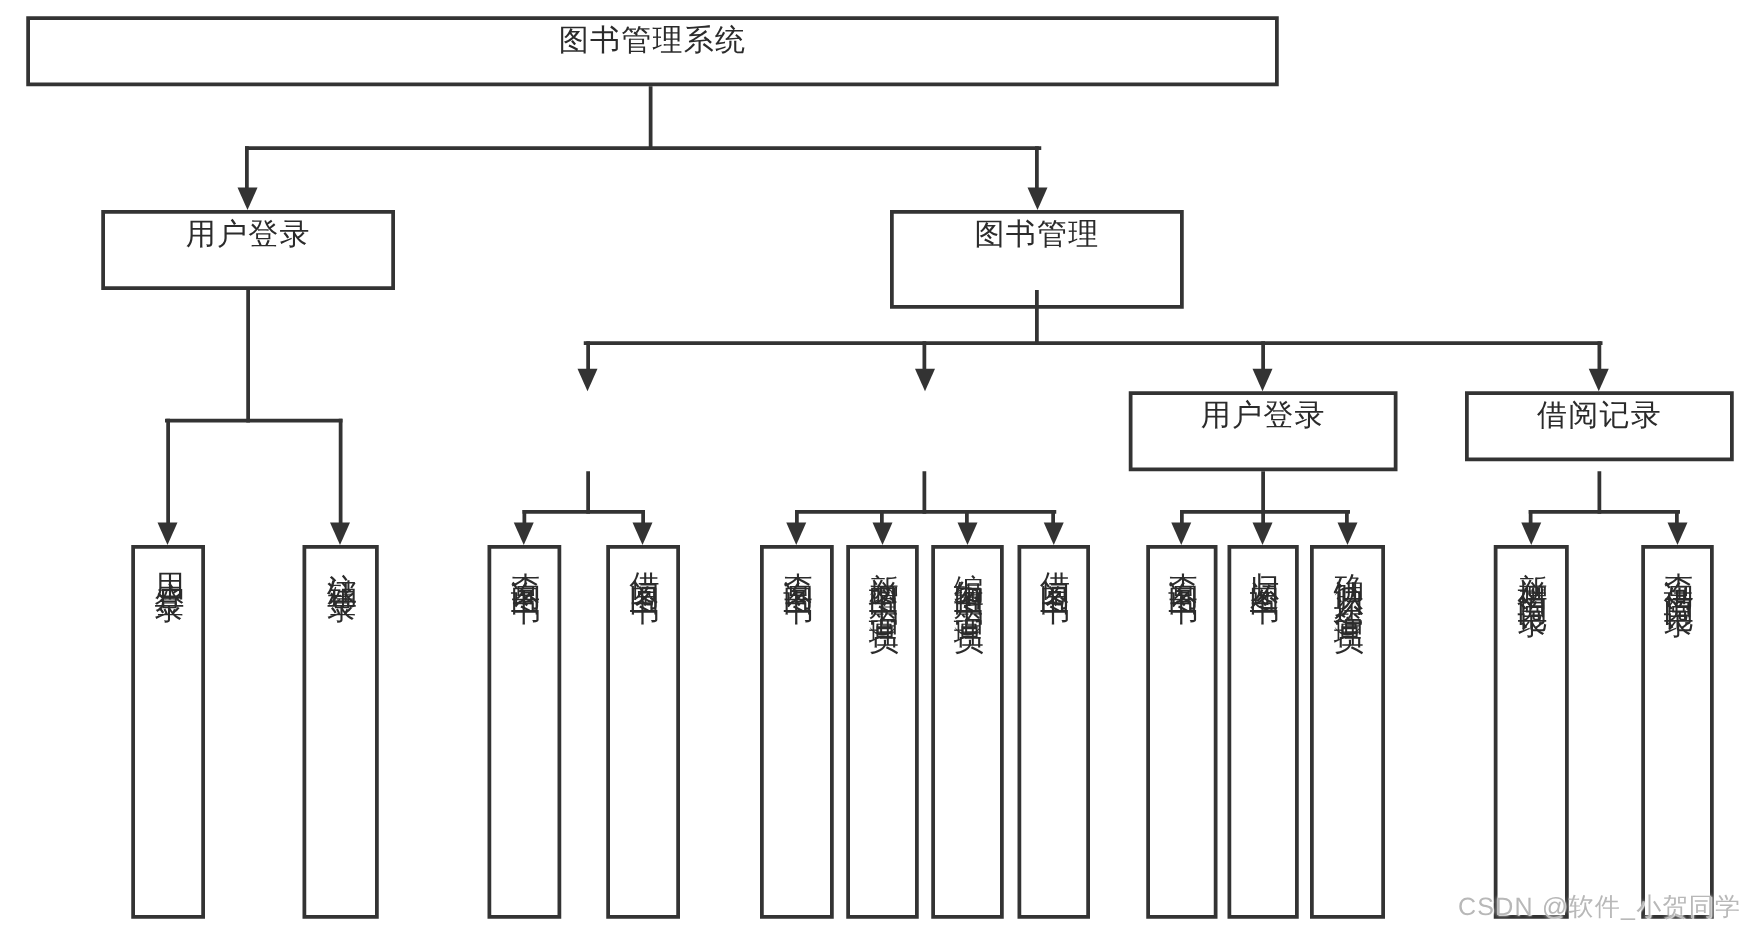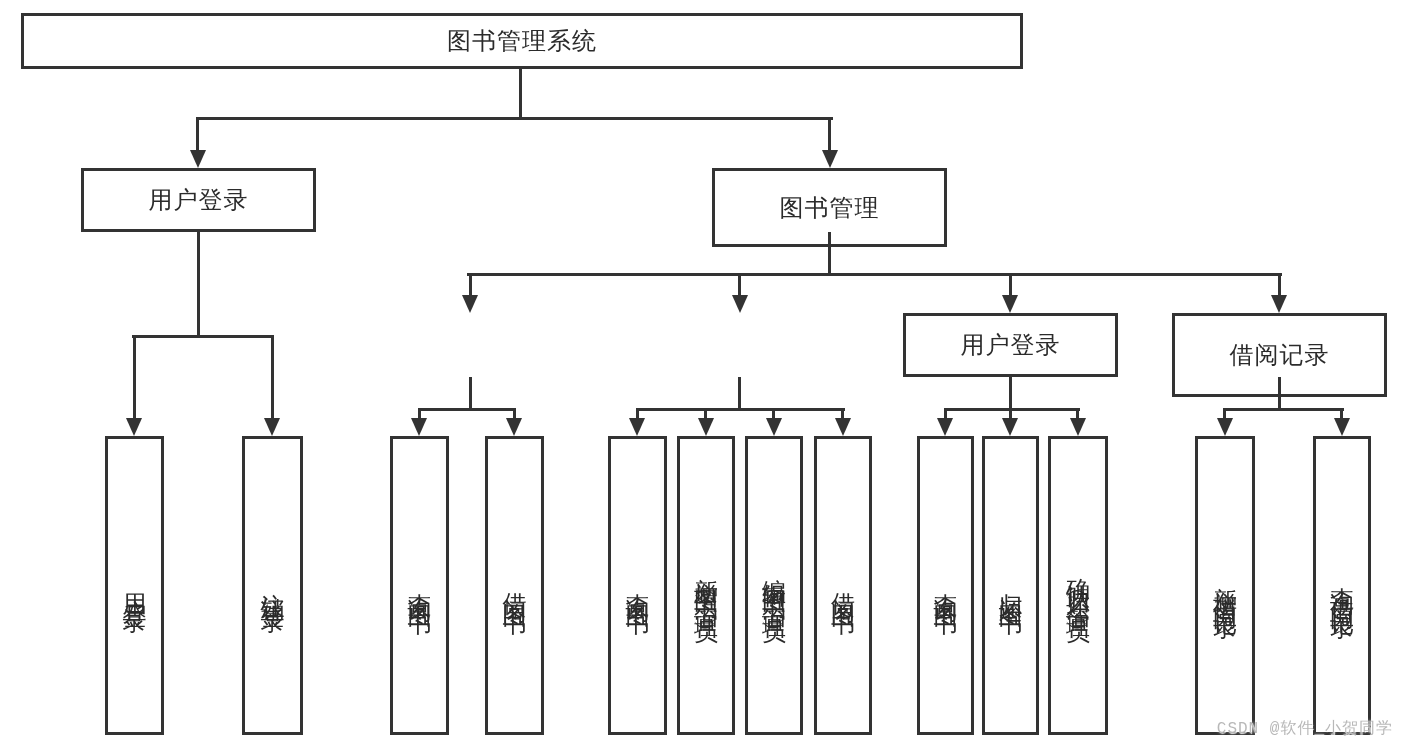--- a/index.html
+++ b/index.html
@@ -2,40 +2,39 @@
 <html><head>
 <meta charset="utf-8">
 <style>
   html,body{margin:0;padding:0;background:#fff;}
   .canvas{
     position:relative;width:1405px;height:747px;background:#ffffff;overflow:hidden;
     font-family:"Liberation Sans","DejaVu Sans",sans-serif;color:#2b2b2b;
   }
   .box{
     position:absolute;box-sizing:border-box;border:3px solid #333333;background:#ffffff;
-    display:flex;align-items:center;justify-content:center;
+    display:flex;align-items:flex-start;justify-content:center;
     font-size:24px;letter-spacing:1px;color:#2b2b2b;
   }
   .vbox span{
     writing-mode:vertical-rl;text-orientation:mixed;letter-spacing:6px;line-height:1;
     font-size:24px;
   }
   .vline,.hline{position:absolute;background:#333333;}
   .vline{width:3px;}
   .hline{height:3px;}
   .arrow{
     position:absolute;width:0;height:0;
     border-left:8px solid transparent;border-right:8px solid transparent;
     border-top:18px solid #333333;
   }
   .watermark{
-    position:absolute;right:12px;bottom:8px;font-size:16px;color:#b8b8b8;
+    position:absolute;right:12px;bottom:8px;font-size:20px;color:#b8b8b8;
     letter-spacing:1px;
     text-shadow:0 0 3px rgba(255,255,255,0.95),1px 1px 1px rgba(255,255,255,0.85);
-    font-family:Liberation Mono, monospace;
   }
 </style>
 </head>
 <body>
 
 <div class="canvas">
 
   <div class="box" style="left:21px;top:13px;width:1002px;height:56px">
     <span>图书管理系统</span>
   </div>
@@ -69,21 +68,21 @@
   <div class="vline" style="left:738px;top:273px;height:26px"></div>
   <div class="arrow" style="left:732px;top:295px"></div>
   <div class="vline" style="left:1009px;top:273px;height:26px"></div>
   <div class="arrow" style="left:1002px;top:295px"></div>
   <div class="vline" style="left:1278px;top:273px;height:26px"></div>
   <div class="arrow" style="left:1271px;top:295px"></div>
 
   <div class="box" style="left:903px;top:313px;width:215px;height:64px">
     <span>用户登录</span>
   </div>
-  <div class="box" style="left:1172px;top:313px;width:215px;height:84px">
+  <div class="box" style="left:1172px;top:313px;width:215px;height:56px">
     <span>借阅记录</span>
   </div>
 
   <div class="vline" style="left:469px;top:377px;height:34px"></div>
   <div class="hline" style="left:418px;top:408px;width:98px"></div>
   <div class="vline" style="left:418px;top:408px;height:14px"></div>
   <div class="arrow" style="left:411px;top:418px"></div>
   <div class="vline" style="left:513px;top:408px;height:14px"></div>
   <div class="arrow" style="left:506px;top:418px"></div>
 

